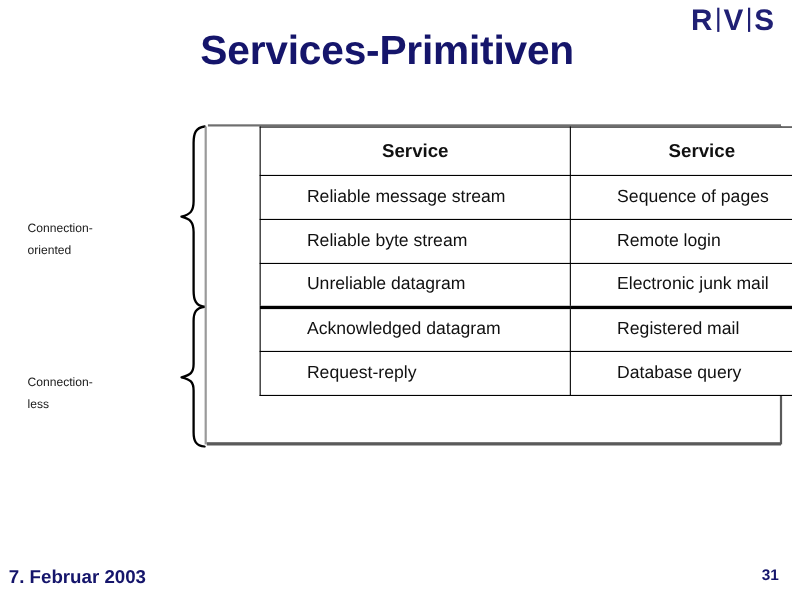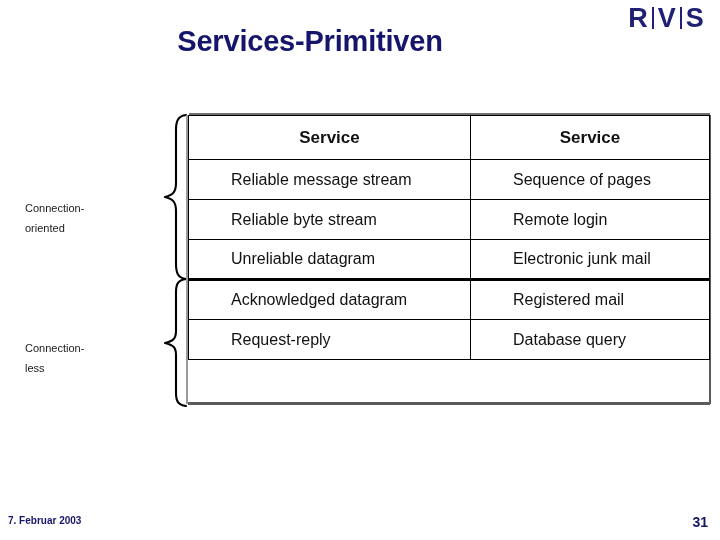--- a/index.html
+++ b/index.html
@@ -54,24 +54,25 @@
     letter-spacing: 0.1px;
   }
 
   
   #title {
     position: absolute;
     left: 0;
     top: 25px;
     width: 620px;
     text-align: center;
-    font-size: 29px;
+    font-size: 37px;
     font-weight: bold;
     color: #15156b;
     letter-spacing: -0.2px;
+    padding-left: 42px;
   }
 
   
   .side-label {
     position: absolute;
     width: 130px;
     text-align: left;
     font-size: 11px;
     color: #1a1a1a;
     line-height: 20px;
@@ -87,20 +88,21 @@
   }
   #brace-top  { top: 113px; }
   #brace-bot  { top: 277px; }
 
   
   #table-wrap {
     position: absolute;
     left: 188px;
     top: 115px;
     width: 472px;
+    padding-left: 48px;
   }
   table.svc {
     border-collapse: collapse;
     width: 521px;
     table-layout: fixed;
     background: #ffffff;
   }
   table.svc td {
     height: 40px;
     padding: 0 0 0 42px;
@@ -162,21 +164,21 @@
     width: 2px;
     height: 289px;
     background: #5a5a5a;
   }
 
   
   #footer-date {
     position: absolute;
     left: 8px;
     top: 515px;
-    font-size: 10px;
+    font-size: 17px;
     font-weight: bold;
     color: #15156b;
   }
   #footer-page {
     position: absolute;
     right: 12px;
     top: 514px;
     font-size: 14px;
     font-weight: bold;
     color: #15156b;

